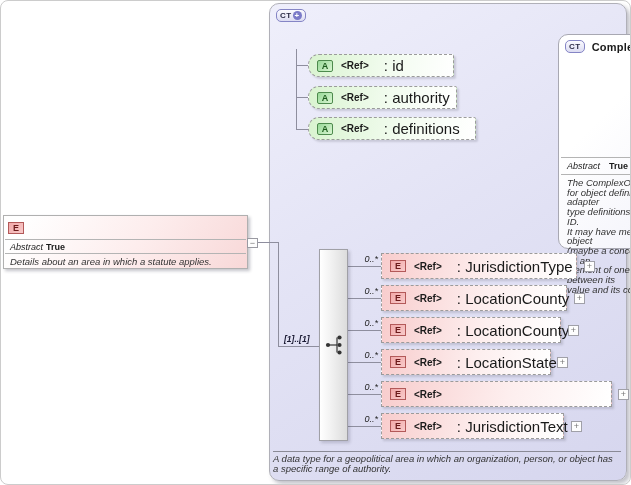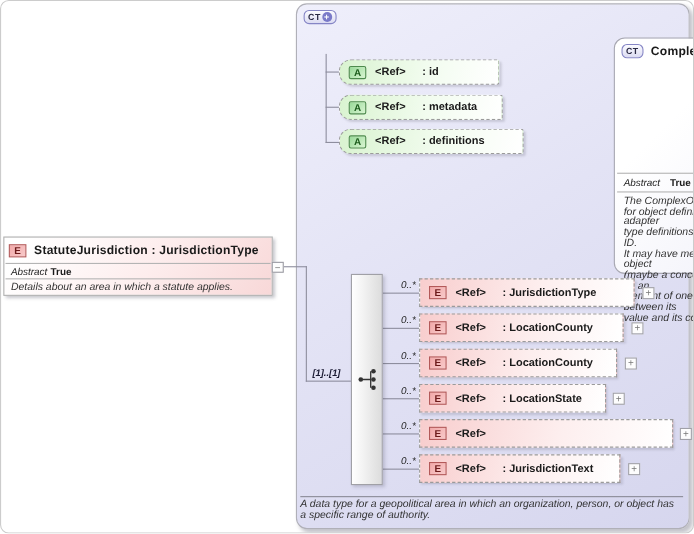--- a/index.html
+++ b/index.html
@@ -52,21 +52,21 @@
   .panel-head{position:absolute;left:6px;top:5px;display:flex;align-items:center;gap:9px;}
   .innerbox{position:absolute;left:288px;top:30px;width:285px;height:215px;box-sizing:border-box;
             border:1px solid #a8a8b2;border-radius:10px;z-index:2;
             background:linear-gradient(135deg,#ffffff 25%,#e8e8f6 100%);}
   .innerbox .head{display:flex;align-items:center;gap:7px;padding:5px 6px 0 6px;}
   
   .refbox{position:absolute;display:flex;align-items:center;box-sizing:border-box;
           border:1px dashed #9b9b9b;padding:0 0 0 8px;z-index:6;
           box-shadow:2px 2px 2px rgba(60,60,80,.18);}
   .refbox .ref{font-weight:bold;font-size:10px;margin-left:8px;white-space:nowrap;}
-  .refbox .name{font-weight:bold;font-size:10px;margin-left:15px;white-space:nowrap;}
+  .refbox .name{font-weight:normal;font-size:15px;margin-left:15px;white-space:nowrap;}
   .refbox-attr{height:23px;border-radius:11px 2px 2px 11px;
                background:linear-gradient(100deg,#d9f3d0 0%,#f2fcef 55%,#ffffff 100%);}
   .refbox-elem{height:26px;background:linear-gradient(100deg,#f8cdcd 0%,#fdeeee 55%,#ffffff 100%);}
   .elem-row{position:absolute;left:354px;display:flex;z-index:5;}
   .occurs{width:26px;padding-right:3px;box-sizing:border-box;text-align:right;
           font-style:italic;font-size:9px;color:#222;margin-top:1px;flex:none;}
   .card{position:absolute;left:283px;top:333px;font-style:italic;font-weight:600;
         font-size:8.5px;color:#1a1a33;z-index:5;}
   
   .seqbar{position:absolute;left:318px;top:248px;width:29px;height:192px;box-sizing:border-box;
@@ -118,21 +118,21 @@
   </div>
 
   <div class="refbox refbox-attr" style="left:307px;top:53px;width:146px;">
     <span class="badge badge-a">A</span>
     <span class="ref">&lt;Ref&gt;</span>
     <span class="name">: id</span>
   </div>
   <div class="refbox refbox-attr" style="left:307px;top:85px;width:149px;">
     <span class="badge badge-a">A</span>
     <span class="ref">&lt;Ref&gt;</span>
-    <span class="name">: metadata</span>
+    <span class="name">: authority</span>
   </div>
   <div class="refbox refbox-attr" style="left:307px;top:116px;width:168px;">
     <span class="badge badge-a">A</span>
     <span class="ref">&lt;Ref&gt;</span>
     <span class="name">: definitions</span>
   </div>
 
   <div class="vline" style="left:295px;top:48px;height:81px;"></div>
   <div class="hline" style="left:295px;top:64px;width:13px;"></div>
   <div class="hline" style="left:295px;top:96px;width:13px;"></div>
@@ -221,21 +221,20 @@
   </div>
   <div class="plusbtn" style="left:570px;top:420px;">+</div>
 
   <div class="panel-capline"></div>
   <div class="anno panel-caption" style="line-height:10px;">A data type for a geopolitical area in which an organization, person, or object has
 a specific range of authority.</div>
 
   <div class="leftnode shadowed">
     <div class="head">
       <span class="badge badge-e">E</span>
-      <span class="node-title">StatuteJurisdiction : JurisdictionType</span>
     </div>
     <div class="divider"></div>
     <div class="fact-row">
       <span class="fact-label">Abstract</span>
       <span class="fact-value">True</span>
     </div>
     <div class="divider"></div>
     <div class="anno">Details about an area in which a statute applies.</div>
   </div>
 

